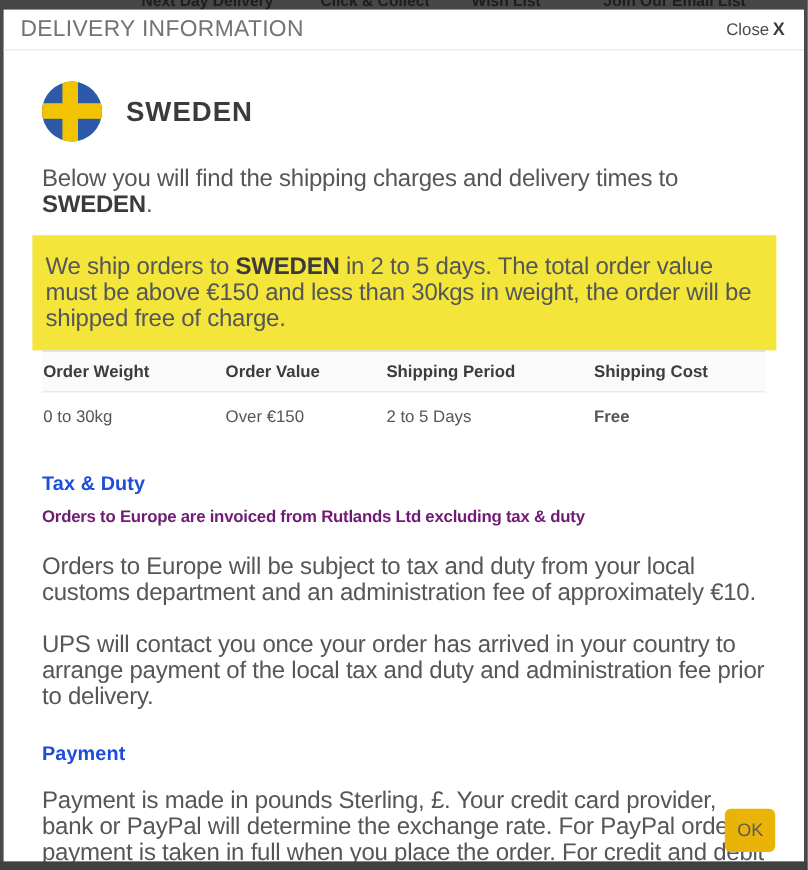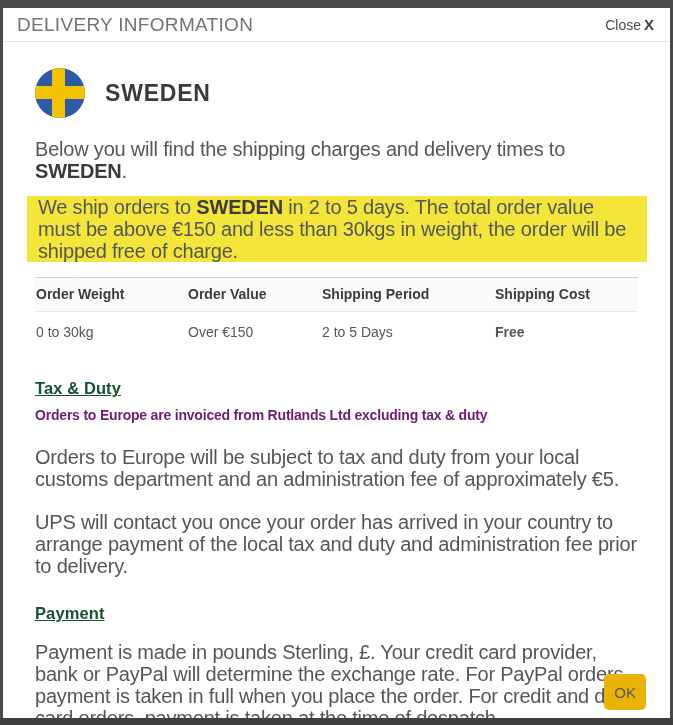--- a/index.html
+++ b/index.html
@@ -27,46 +27,52 @@
   .flag { position:relative; width:50px; height:50px; border-radius:50%; background:#2d5aa8; overflow:hidden; flex:0 0 auto; }
   .flag .bar-v { position:absolute; top:0; bottom:0; left:17px; width:13px; background:#f2c300; }
   .flag .bar-h { position:absolute; left:0; right:0; top:18px; height:13px; background:#f2c300; }
   .country-name { margin-left:20px; font-size:23px; font-weight:bold; color:#3b3b3b; letter-spacing:0.8px; }
 
   .txt { font-size:20px; line-height:22px; color:#55565a; letter-spacing:-0.2px; }
   .txt b { color:#3b3b3b; }
 
   .intro { margin-top:20px; }
 
-  .highlight { margin:14px -9px 0 -8px; padding:0 11px; background:#f3e53a; }
+  .highlight { margin:14px -9px 0 -8px; padding:15px 11px; background:#f3e53a; }
 
-  .ship-table { margin-top:15px; }
+  .ship-table { }
   .trow { display:grid; grid-template-columns:152px 134px 173px 1fr; }
   .trow.thead { background:#fafafa; border-top:1px solid #d2d2d2; border-bottom:1px solid #e7e7e7;
                 padding:8px 0 9px 0; }
   .trow.thead .cell { font-size:14px; font-weight:bold; color:#3c3c3c; }
   .trow.tdata { padding:12px 0 13px 0; }
   .trow.tdata .cell { font-size:14px; color:#55565a; }
   .cell { padding-left:1px; }
   .cell.bold { font-weight:bold; color:#3b3b3b; }
 
-  h3.section { font-size:16.5px; font-weight:bold; color:#14532d; margin:26px 0 0 0; letter-spacing:0.1px;text-decoration:underline; }
+  h3.section { font-size:16.5px; font-weight:bold; color:#1d4ed8; margin:26px 0 0 0; letter-spacing:0.1px; }
   .bold-sub { margin-top:7px; font-size:14px; font-weight:bold; color:#701a75; letter-spacing:-0.2px; line-height:20px; }
   p.para { margin-top:21px; }
   .payment-body { margin-top:18px; }
 
   .ok-btn { position:absolute; right:24px; bottom:8px; min-width:38px; height:36px;
             background:#eab308; border:none; border-radius:5px; font-family:"Liberation Sans", sans-serif;
             font-size:15px; color:#5a5a5a; cursor:pointer; padding:0 10px; }
 </style>
 </head>
 <body>
 
 <div class="screen">
 
+  <div class="bg-strip top">
+    <span class="frag" style="left:118px">Next Day Delivery</span>
+    <span class="frag" style="left:267px">Click &amp; Collect</span>
+    <span class="frag" style="left:393px">Wish List</span>
+    <span class="frag" style="left:503px">Join Our Email List</span>
+  </div>
 
   <div class="modal">
 
     <div class="modal-header">
       <div class="modal-title">DELIVERY INFORMATION</div>
       <div class="close-btn"><span>Close</span><b>X</b></div>
     </div>
 
     <div class="content">
 
@@ -92,21 +98,21 @@
         <div class="trow tdata">
           <div class="cell">0 to 30kg</div>
           <div class="cell">Over €150</div>
           <div class="cell">2 to 5 Days</div>
           <div class="cell bold">Free</div>
         </div>
       </div>
 
       <h3 class="section">Tax &amp; Duty</h3>
       <p class="bold-sub">Orders to Europe are invoiced from Rutlands Ltd excluding tax &amp; duty</p>
-      <p class="txt para">Orders to Europe will be subject to tax and duty from your local customs department and an administration fee of approximately €5.</p>
+      <p class="txt para">Orders to Europe will be subject to tax and duty from your local customs department and an administration fee of approximately €10.</p>
       <p class="txt para">UPS will contact you once your order has arrived in your country to arrange payment of the local tax and duty and administration fee prior to delivery.</p>
 
       <h3 class="section" style="margin-top:27px">Payment</h3>
       <p class="txt payment-body">Payment is made in pounds Sterling, £. Your credit card provider, bank or PayPal will determine the exchange rate. For PayPal orders, payment is taken in full when you place the order. For credit and debit card orders, payment is taken at the time of despatch.</p>
 
     </div>
 
     <button class="ok-btn">OK</button>
   </div>
 

